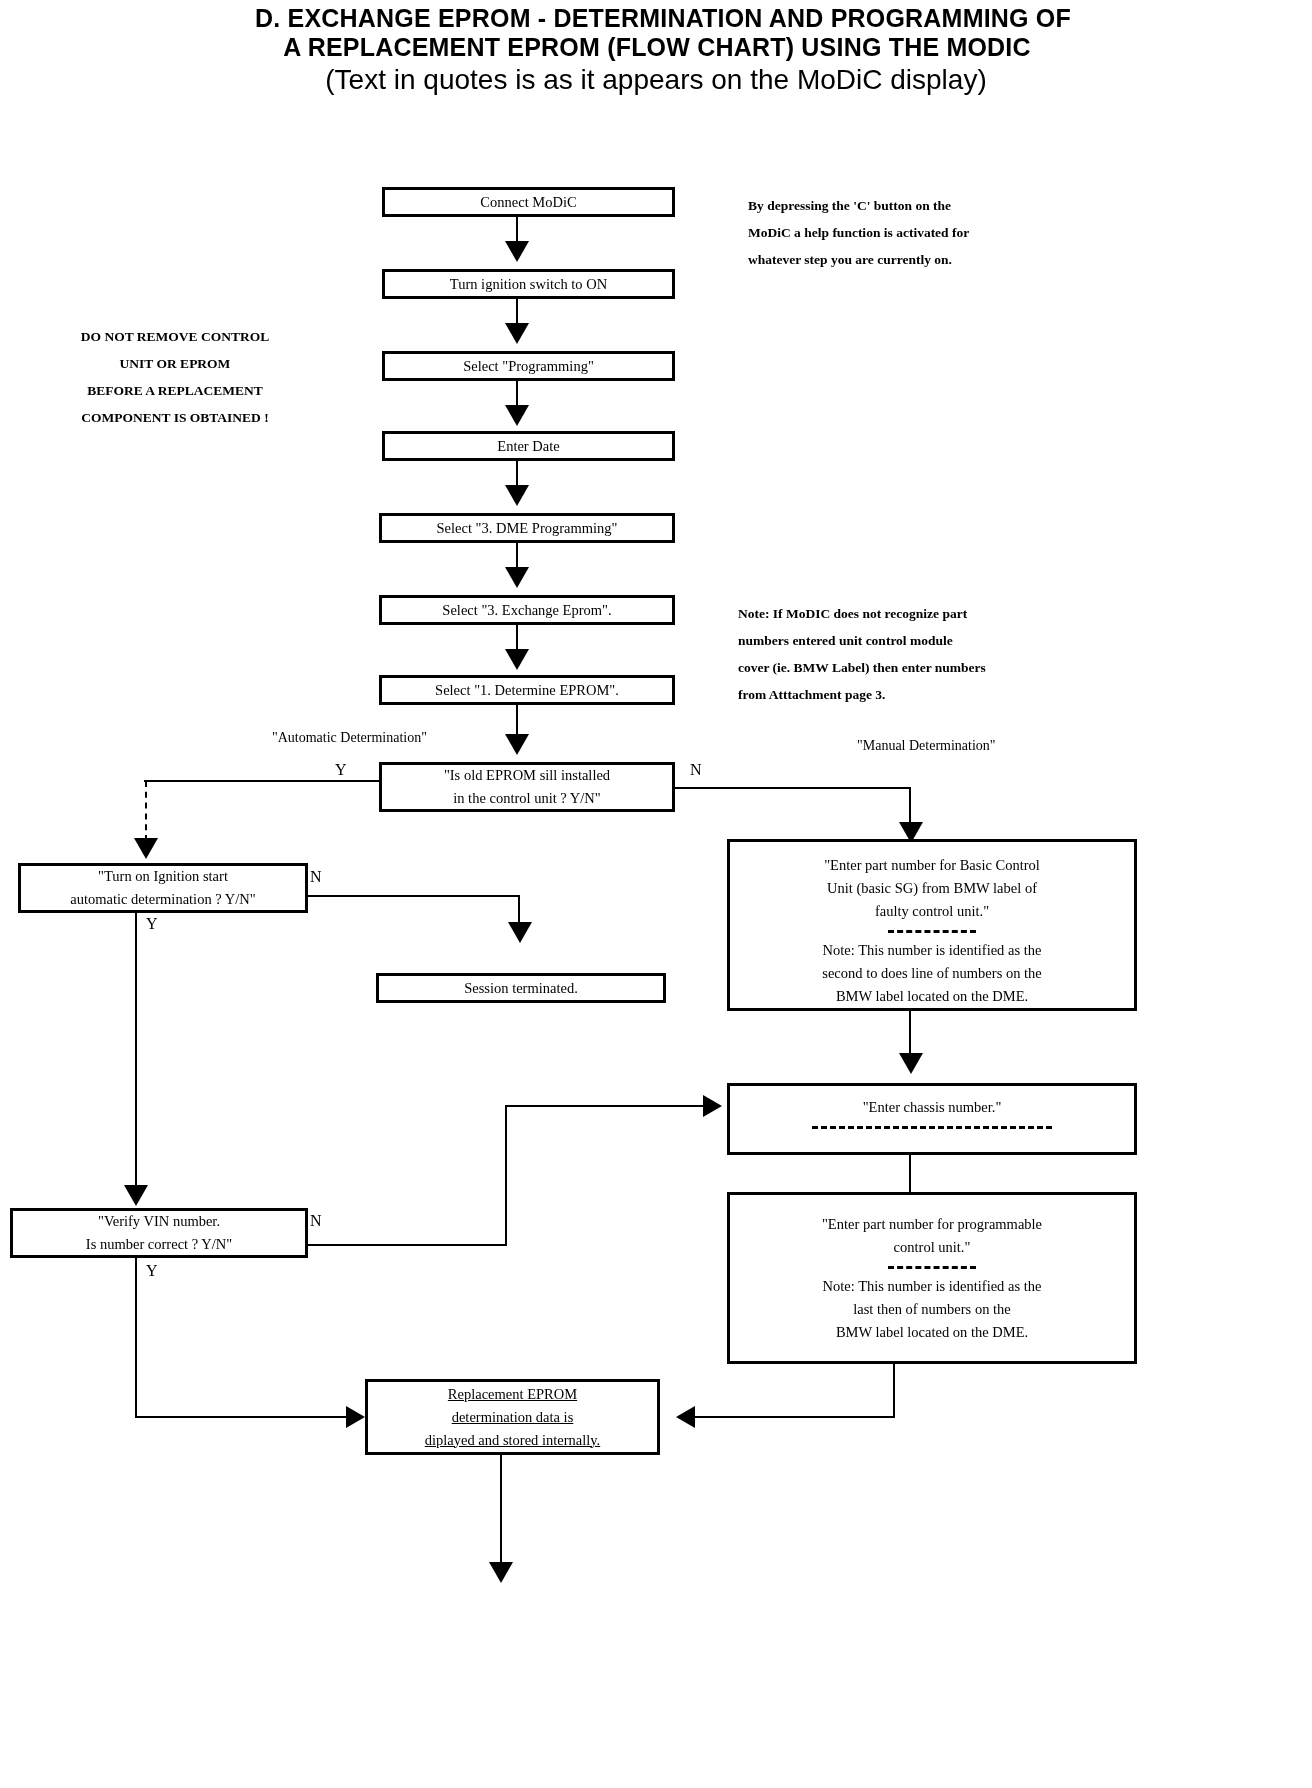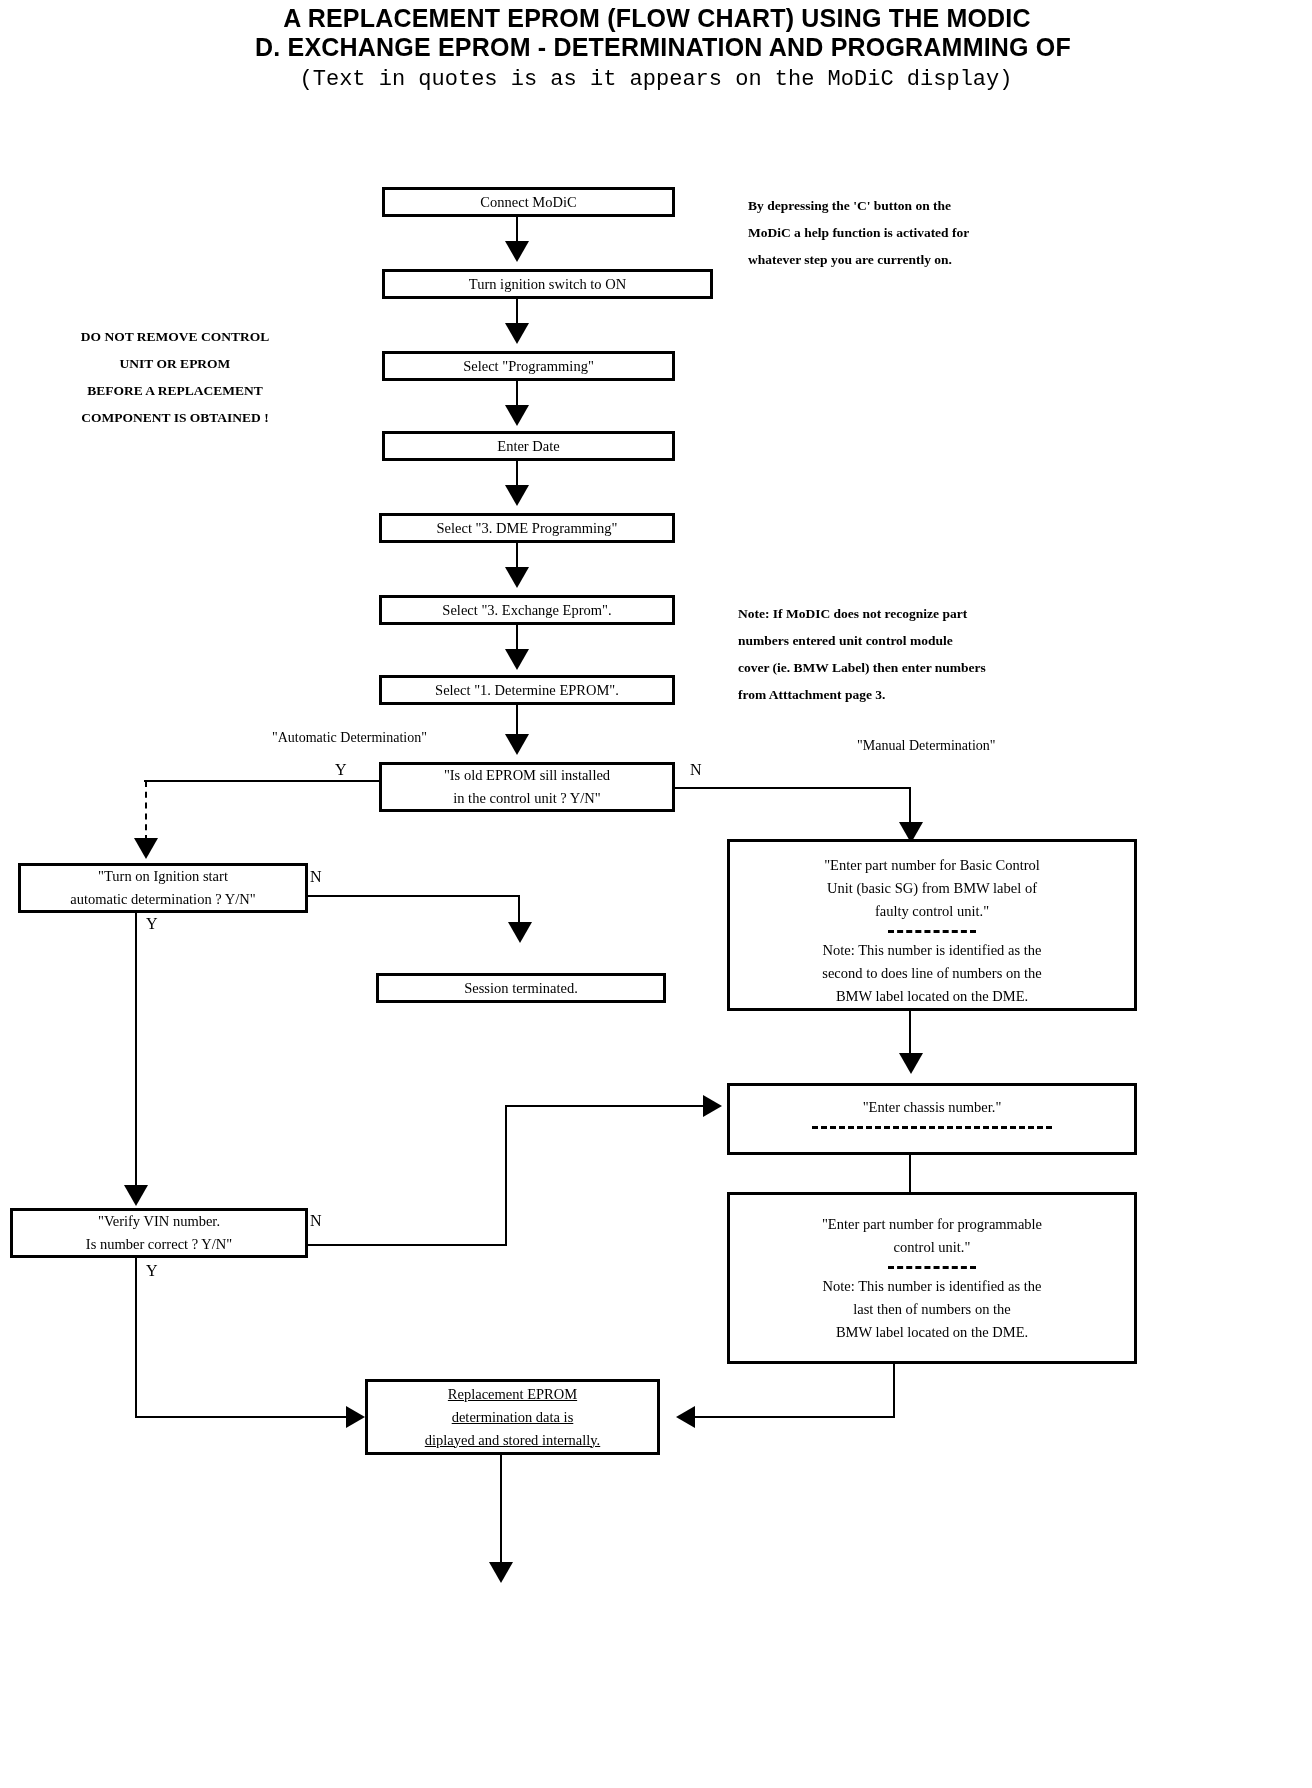--- a/index.html
+++ b/index.html
@@ -22,22 +22,22 @@
     font-family:"Liberation Sans", sans-serif;
     font-weight:bold;
     font-size:25px;
     letter-spacing:0.2px;
     line-height:29px;
     white-space:nowrap;
   }
   .title-line.l1{ padding-left:14px; }
   .title-line.l2{ padding-left:2px; }
   .title-sub{
-    font-family:Liberation Mono, monospace;
-    font-size:22px;
+    font-family:Liberation Sans, sans-serif;
+    font-size:28px;
     line-height:30px;
     font-weight:normal;
     padding-top:3px;
   }
 
   
   .node{
     position:absolute;
     border:3px solid #000;
     background:#fff;
@@ -112,22 +112,22 @@
     width:88px;
     border-top:3px dashed #000;
     margin:7px auto 6px auto;
   }
   .sep.wide{ width:240px; }
 </style>
 </head>
 <body>
 
 <div id="title-block">
+  <div class="title-line l1">D.  EXCHANGE EPROM - DETERMINATION AND PROGRAMMING OF</div>
   <div class="title-line l2">A REPLACEMENT EPROM (FLOW CHART) USING THE MODIC</div>
-  <div class="title-line l1">D.  EXCHANGE EPROM - DETERMINATION AND PROGRAMMING OF</div>
   <div class="title-sub">(Text in quotes is as it appears on the MoDiC display)</div>
 </div>
 
 <div class="note center" style="left:40px; top:310px; width:270px;">
   <span class="ln">DO NOT REMOVE CONTROL</span>
   <span class="ln">UNIT OR EPROM</span>
   <span class="ln">BEFORE A REPLACEMENT</span>
   <span class="ln">COMPONENT IS OBTAINED !</span>
 </div>
 
@@ -146,21 +146,21 @@
 
 <div class="caption" style="left:272px; top:730px;">"Automatic Determination"</div>
 <div class="caption" style="left:857px; top:738px;">"Manual Determination"</div>
 
 <div class="node" style="left:382px; top:187px; width:293px; height:30px;">
   <span class="ln">Connect MoDiC</span>
 </div>
 <div class="vline" style="left:516px; top:217px; height:27px;"></div>
 <div class="arr-down" style="left:505px; top:241px;"></div>
 
-<div class="node" style="left:382px; top:269px; width:331px; height:30px;">
+<div class="node" style="left:382px; top:269px; width:293px; height:30px;">
   <span class="ln">Turn ignition switch to ON</span>
 </div>
 <div class="vline" style="left:516px; top:299px; height:27px;"></div>
 <div class="arr-down" style="left:505px; top:323px;"></div>
 
 <div class="node" style="left:382px; top:351px; width:293px; height:30px;">
   <span class="ln">Select "Programming"</span>
 </div>
 <div class="vline" style="left:516px; top:381px; height:27px;"></div>
 <div class="arr-down" style="left:505px; top:405px;"></div>

